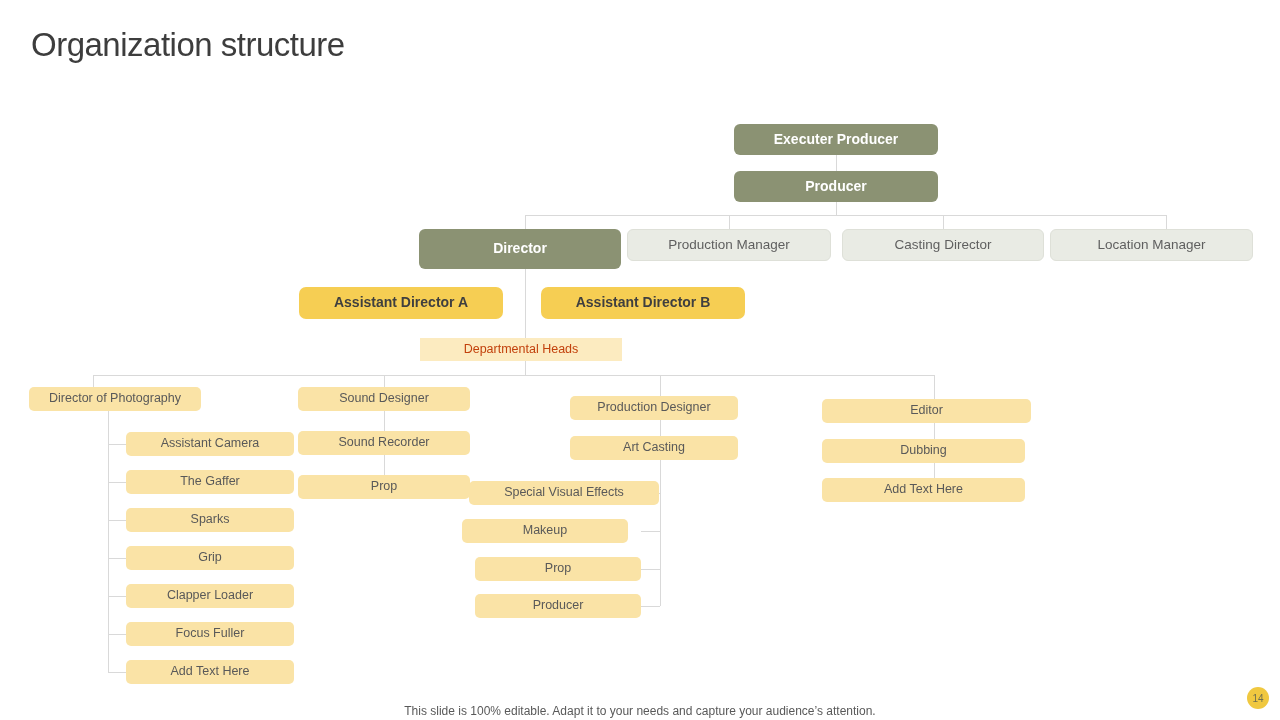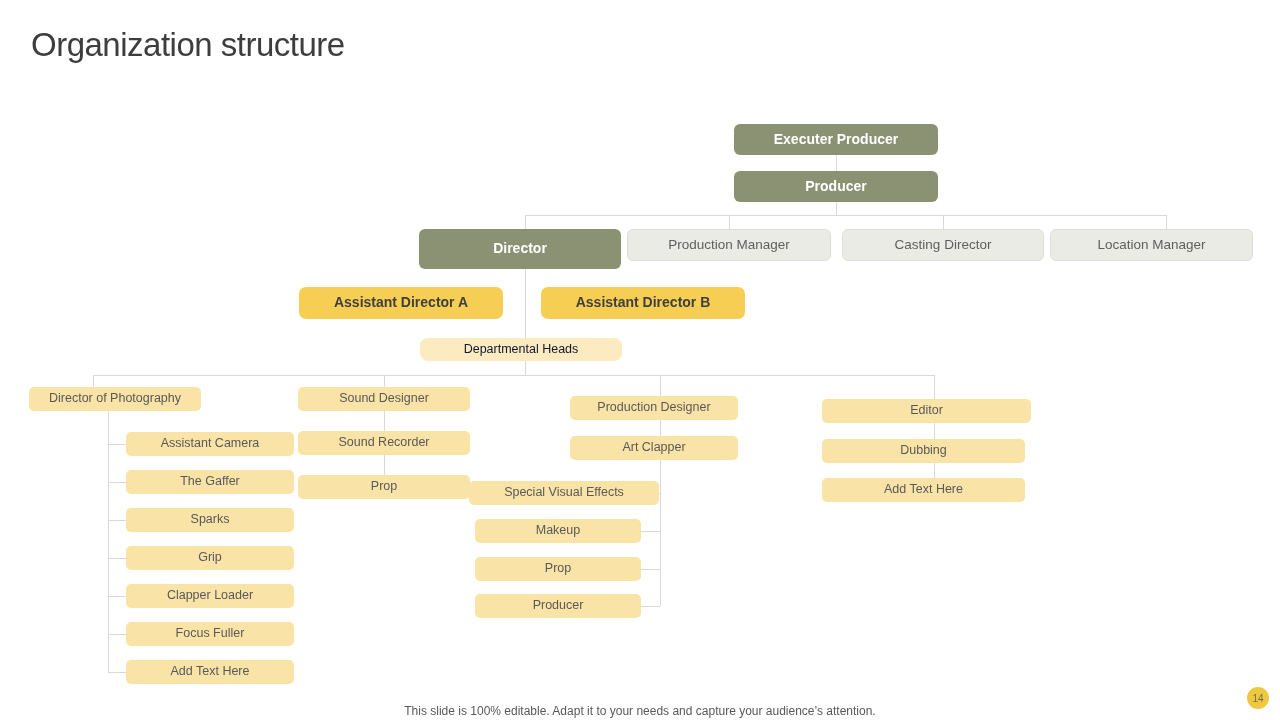--- a/index.html
+++ b/index.html
@@ -8,21 +8,21 @@
   .slide { position:relative; width:1280px; height:720px; background:#ffffff; }
 
   .title { position:absolute; left:31px; top:26px; font-size:33px; font-weight:400; color:#3d3d3d; letter-spacing:-0.5px; }
   .subtitle { position:absolute; left:31px; top:78px; width:1160px; font-size:12px; color:#595959; }
 
   .node { position:absolute; display:flex; align-items:center; justify-content:center; text-align:center; line-height:1.1; }
   .olive { background:#8B9273; color:#ffffff; font-weight:bold; font-size:14px; border-radius:6px; }
   .gray  { background:#E9EBE4; color:#5f5f5f; font-size:13.5px; border-radius:6px; border:1px solid #dee0d8; }
   .yellow{ background:#F6CE53; color:#3f3f3f; font-weight:bold; font-size:14px; border-radius:7px; }
   .pale  { background:#FAE3A6; color:#595959; font-size:12.5px; border-radius:5px; }
-  .pale-light { background:#FCEBC0; color:#0f172a; font-size:12.5px; border-radius:8px; }
+  .pale-light { background:#FCEBC0; color:#c2410c; font-size:12.5px; border-radius:0; }
 
   .hline, .vline { position:absolute; background:#d9d9d9; }
   .hline { height:1px; }
   .vline { width:1px; }
 
   .footer { position:absolute; left:0; top:704px; width:1280px; text-align:center; font-size:12px; color:#595959; }
   .page-badge { position:absolute; left:1247px; top:687px; width:22px; height:22px; border-radius:50%;
                 background:#F0C840; color:#6f6f4f; font-size:10px; display:flex; align-items:center; justify-content:center; }
 </style>
 </head>
@@ -82,23 +82,23 @@
   <div class="node pale" style="left:126px;top:546px;width:168px;height:24px">Grip</div>
   <div class="node pale" style="left:126px;top:584px;width:168px;height:24px">Clapper Loader</div>
   <div class="node pale" style="left:126px;top:622px;width:168px;height:24px">Focus Fuller</div>
   <div class="node pale" style="left:126px;top:660px;width:168px;height:24px">Add Text Here</div>
 
   <div class="node pale" style="left:298px;top:387px;width:172px;height:24px">Sound Designer</div>
   <div class="node pale" style="left:298px;top:431px;width:172px;height:24px">Sound Recorder</div>
   <div class="node pale" style="left:298px;top:475px;width:172px;height:24px">Prop</div>
 
   <div class="node pale" style="left:570px;top:396px;width:168px;height:24px">Production Designer</div>
-  <div class="node pale" style="left:570px;top:436px;width:168px;height:24px">Art Clapper</div>
+  <div class="node pale" style="left:570px;top:436px;width:168px;height:24px">Art Casting</div>
   <div class="node pale" style="left:469px;top:481px;width:190px;height:24px">Special Visual Effects</div>
-  <div class="node pale" style="left:475px;top:519px;width:166px;height:24px">Makeup</div>
+  <div class="node pale" style="left:462px;top:519px;width:166px;height:24px">Makeup</div>
   <div class="node pale" style="left:475px;top:557px;width:166px;height:24px">Prop</div>
   <div class="node pale" style="left:475px;top:594px;width:166px;height:24px">Producer</div>
 
   <div class="node pale" style="left:822px;top:399px;width:209px;height:24px">Editor</div>
   <div class="node pale" style="left:822px;top:439px;width:203px;height:24px">Dubbing</div>
   <div class="node pale" style="left:822px;top:478px;width:203px;height:24px">Add Text Here</div>
 
   <p class="footer">This slide is 100% editable. Adapt it to your needs and capture your audience’s attention.</p>
   <div class="page-badge">14</div>
 

